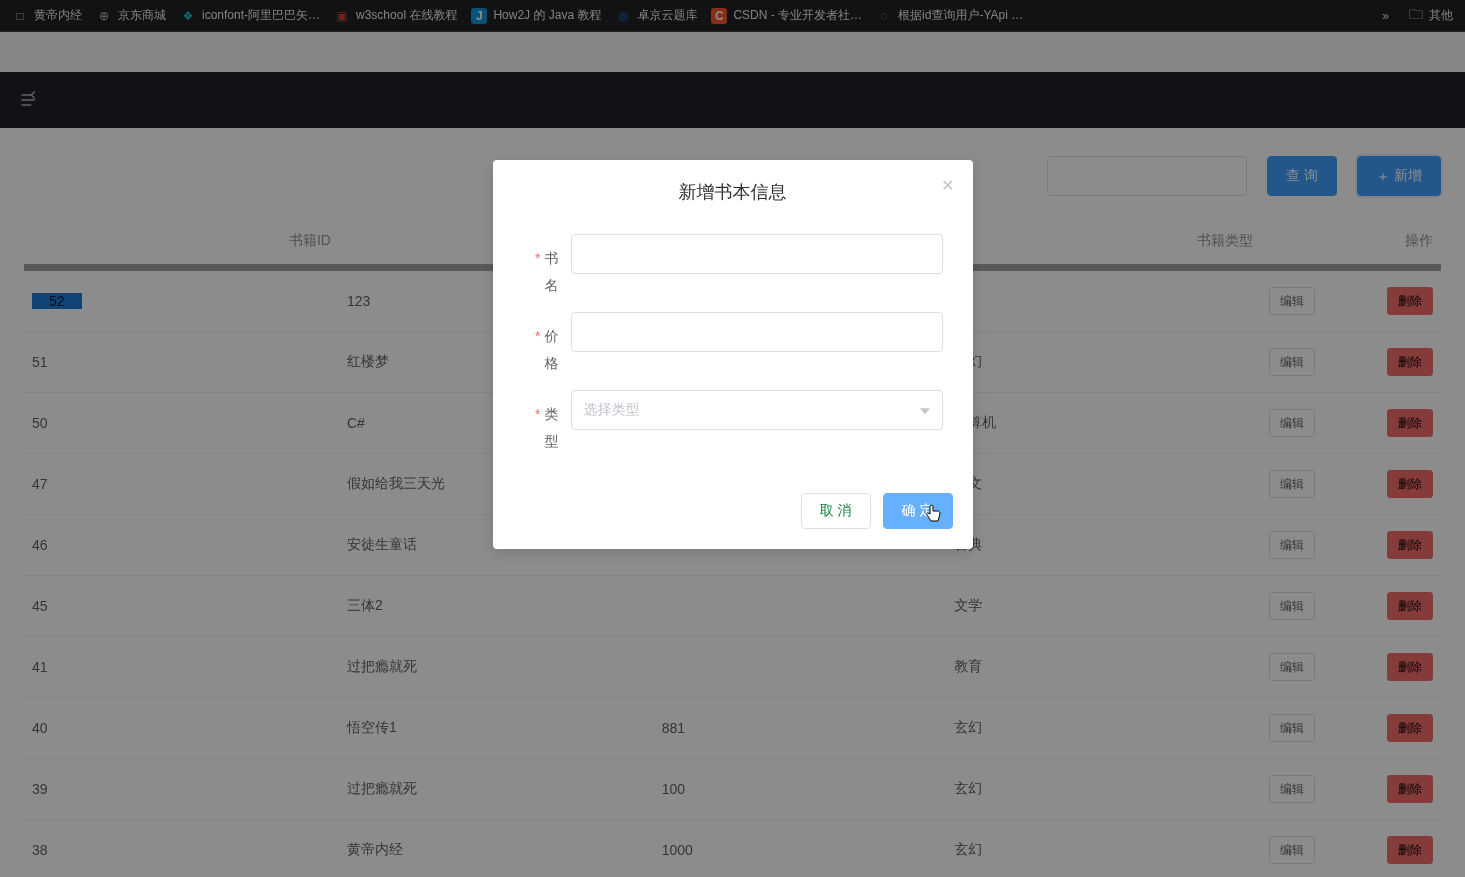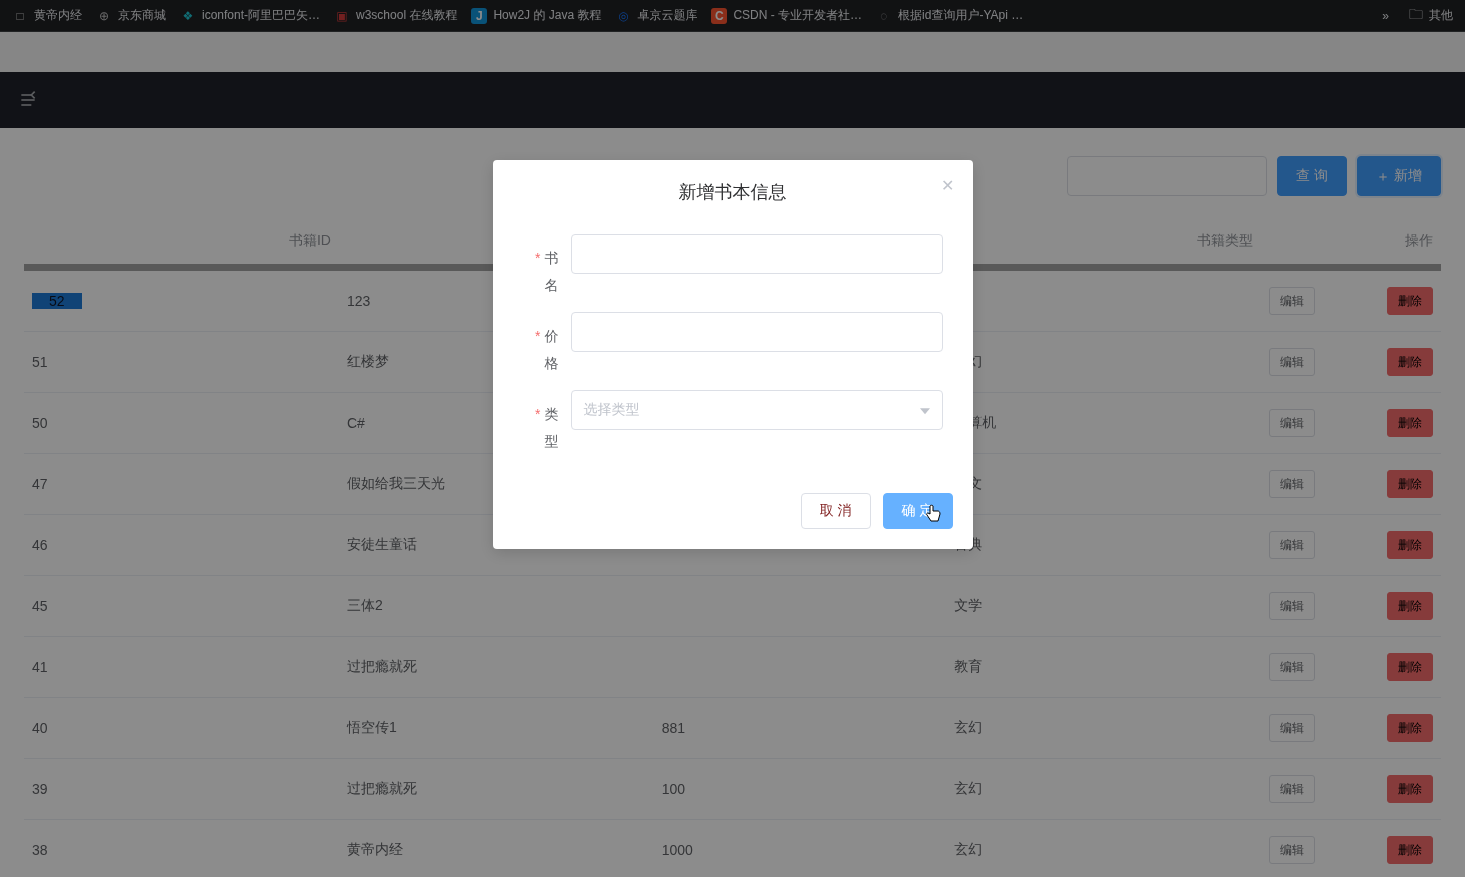--- a/index.html
+++ b/index.html
@@ -80,21 +80,21 @@
     }
     
     .content-area {
       padding: 28px 24px 24px 24px;
       background: #fff;
     }
     .toolbar-row {
       display: flex;
       align-items: center;
       margin-bottom: 22px;
-      gap: 10px;
+      gap: 20px;
     }
     .toolbar-spacer {
       flex: 1;
     }
     .search-input-box {
       width: 200px;
       height: 40px;
       border: 1px solid #dcdfe6;
       border-radius: 4px;
       background: #fff;
@@ -291,21 +291,21 @@
       gap: 12px;
     }
     .btn-modal {
       height: 36px;
       padding: 0 18px;
       border: 1px solid #dcdfe6;
       border-radius: 4px;
       background: #fff;
       font-size: 14px;
       cursor: pointer;
-      color: #7f1d1d;
+      color: #15803d;
       display: inline-flex;
       align-items: center;
       justify-content: center;
       position: relative;
     }
     .btn-modal-primary {
       background: #66b1ff;
       border-color: #66b1ff;
       color: #fff;
     }

